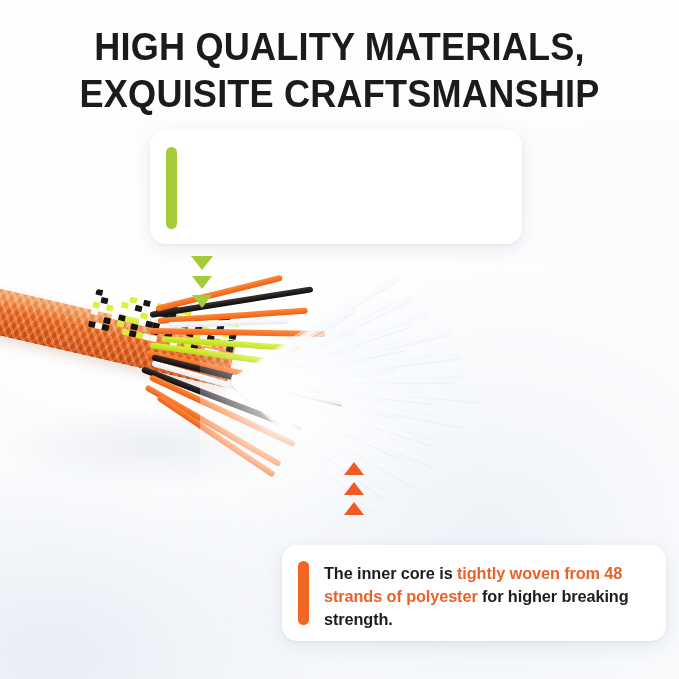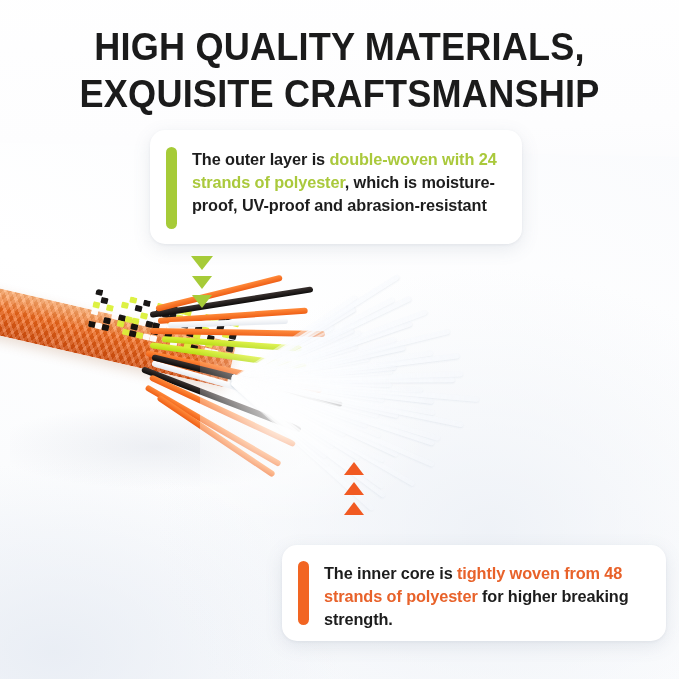--- a/index.html
+++ b/index.html
@@ -395,23 +395,20 @@
         <div class="fiber" style="top: 108.667px; width: 191.337px; transform: rotate(36.9333deg); opacity: 0.87;"></div>
         <div class="fiber" style="top: 109.263px; width: 121.279px; transform: rotate(38.6222deg); opacity: 1;"></div>
         <div class="fiber" style="top: 109.828px; width: 127.102px; transform: rotate(40.3111deg); opacity: 0.83;"></div>
         <div class="fiber" style="top: 110.351px; width: 190.141px; transform: rotate(42deg); opacity: 0.63;"></div>
       </div>
     <div class="fan-glow"></div>
   </div>
 
   <div class="card card-top">
     <div class="accent-bar"></div>
-    <div class="card-text">
-      <span>The outer layer is </span><span class="hl-green">double-woven with 24 strands of polyester</span><span>, which is moisture-proof, UV-proof and abrasion-resistant</span>
-    </div>
   </div>
 
   <div class="arrows arrows-green">
     <div class="tri tri-down g1"></div>
     <div class="tri tri-down g2"></div>
     <div class="tri tri-down g3"></div>
   </div>
 
   <div class="arrows arrows-orange">
     <div class="tri tri-up o1"></div>

